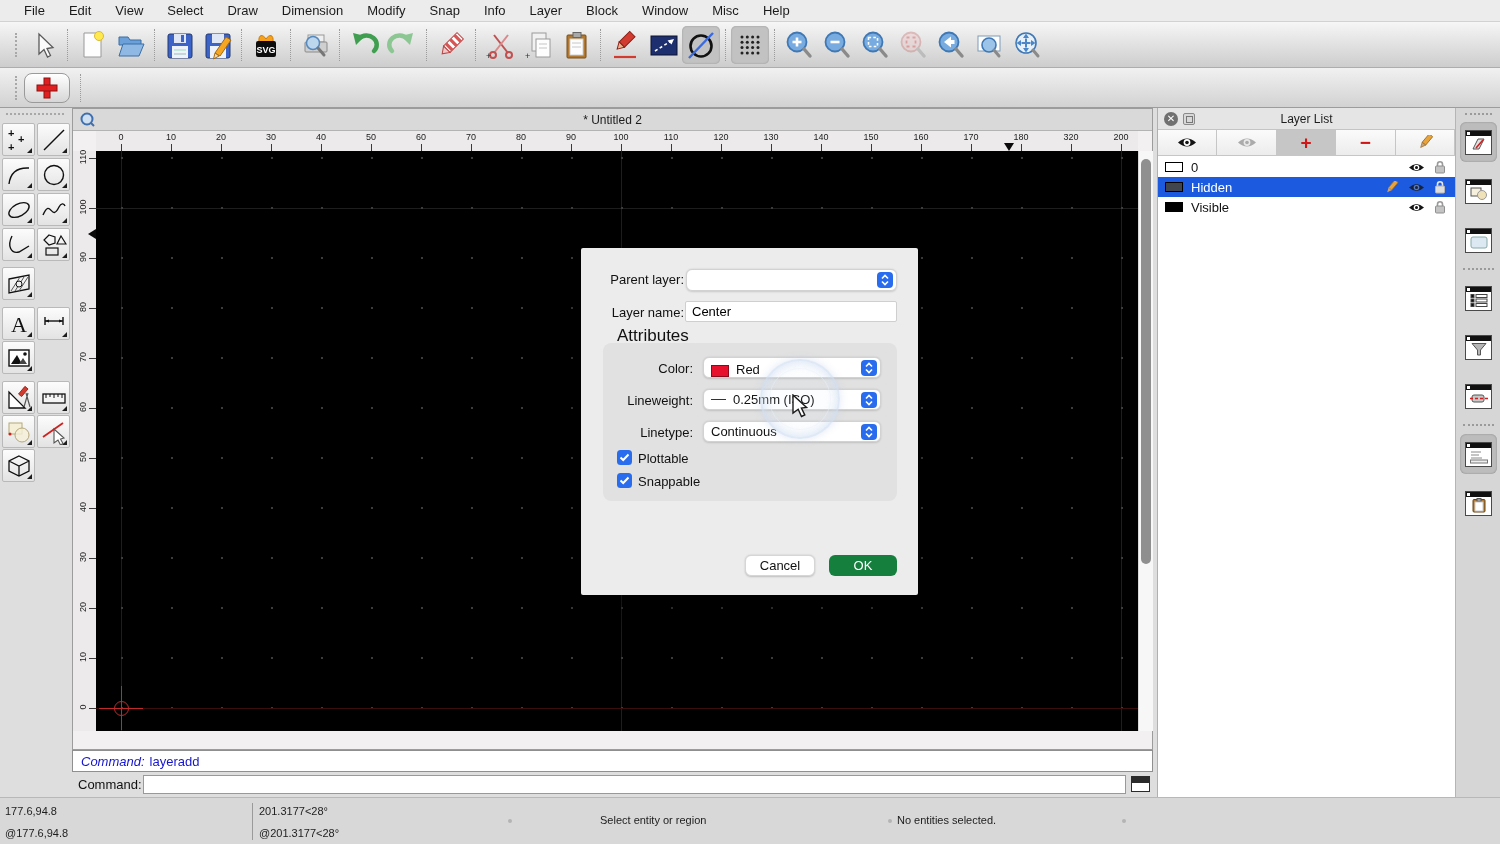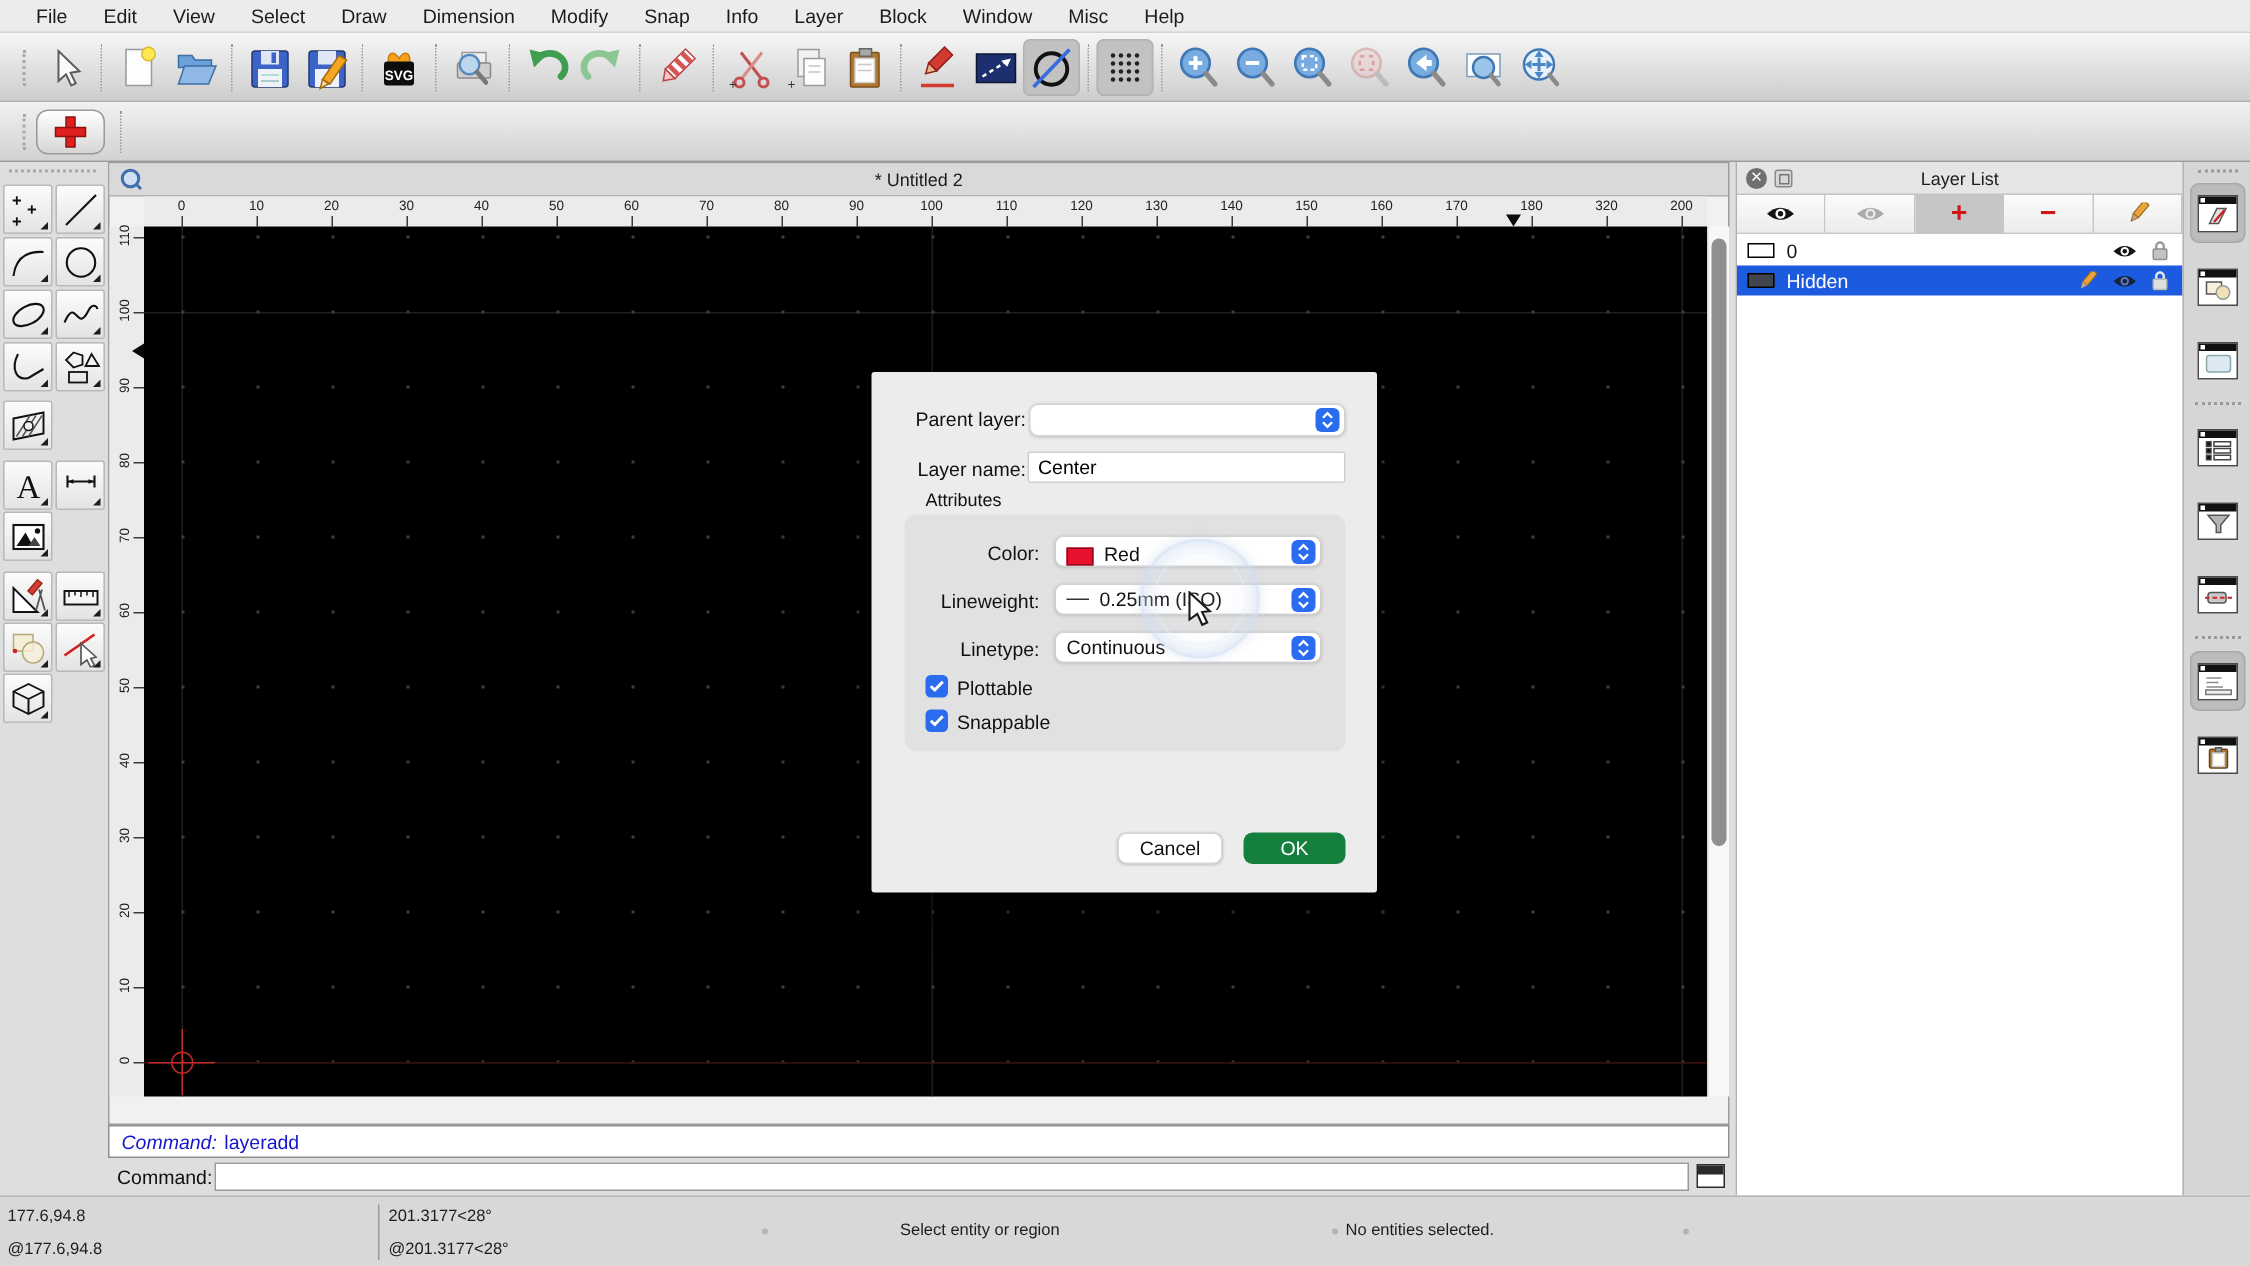--- a/index.html
+++ b/index.html
@@ -966,21 +966,21 @@
     <span></span>
     <span class="stepper">
       <svg width="10" height="12">
           <polyline points="2,4.5 5,1.5 8,4.5" fill="none" stroke="#fff" stroke-width="1.6"></polyline>
           <polyline points="2,7.5 5,10.5 8,7.5" fill="none" stroke="#fff" stroke-width="1.6"></polyline>
         </svg>
       </span>
   </div>
   <div class="dlabel" style="left:8px; top:57px; width:95px;">Layer name:</div>
   <input id="layer-name-input" class="abs" style="left: 104px; top: 53px; width: 212px; height: 21px; border: 1px solid rgb(207, 207, 207); border-radius: 2px; font-size: 13px; padding-left: 6px; font-family: &quot;Liberation Sans&quot;, sans-serif;" value="Center">
-  <div class="dlabel" style="left:36px; top:78px; text-align:left; font-size:12px;">Attributes</div>
+  <div class="dlabel" style="left:36px; top:78px; text-align:left; font-size:17px;">Attributes</div>
   <div id="groupbox"></div>
 
   <div class="dlabel" style="left:20px; top:113px; width:92px;">Color:</div>
   <div class="dd" style="left:122px; top:109px; width:178px; height:21px;align-items:flex-end;">
     <span style="width:18px;height:12px;background:#e8112d;border:1px solid #8e0a1a;margin-right:7px;"></span>
     <span>Red</span>
     <span class="stepper">
       <svg width="10" height="12">
           <polyline points="2,4.5 5,1.5 8,4.5" fill="none" stroke="#fff" stroke-width="1.6"></polyline>
           <polyline points="2,7.5 5,10.5 8,7.5" fill="none" stroke="#fff" stroke-width="1.6"></polyline>
@@ -1104,20 +1104,38 @@
       <svg width="17" height="11">
           <path d="M1 5.5 Q8.5 -1.5 16 5.5 Q8.5 12.5 1 5.5Z" fill="#17233d"></path>
           <circle cx="8.5" cy="5.5" r="2.8" fill="#5b79b8"></circle>
           <circle cx="8.5" cy="5.5" r="1.5" fill="#17233d"></circle>
         </svg>
       </span>
     <span class="ric">
       <svg width="12" height="14">
           <path d="M3.5 6 V4.2 a2.5 2.5 0 0 1 5 0 V6" fill="none" stroke="#e8e8e8" stroke-width="1.6"></path>
           <rect x="1.5" y="6" width="9" height="7" rx="1" fill="#dedede" stroke="#b5b5b5"></rect>
+        </svg>
+      </span>
+  </div>
+  <div class="lrow" style="top:89px;">
+    <span class="lswatch" style="background:#000000;"></span>
+    <span>Visible</span>
+    <span class="spacer"></span>
+    <span class="ric">
+      <svg width="17" height="11">
+          <path d="M1 5.5 Q8.5 -1.5 16 5.5 Q8.5 12.5 1 5.5Z" fill="#141414"></path>
+          <circle cx="8.5" cy="5.5" r="2.8" fill="#fff"></circle>
+          <circle cx="8.5" cy="5.5" r="1.5" fill="#141414"></circle>
+        </svg>
+      </span>
+    <span class="ric">
+      <svg width="12" height="14">
+          <path d="M3.5 6 V4.2 a2.5 2.5 0 0 1 5 0 V6" fill="none" stroke="#9a9a9a" stroke-width="1.6"></path>
+          <rect x="1.5" y="6" width="9" height="7" rx="1" fill="#c3c3c3" stroke="#8f8f8f"></rect>
         </svg>
       </span>
   </div>
 </div>
 
 <div id="dockstrip">
   <div class="dots"></div>
   <div class="dockbtn pressed" style="top:14px;">
     <div class="dwin">
         <div class="dtitle"></div>

